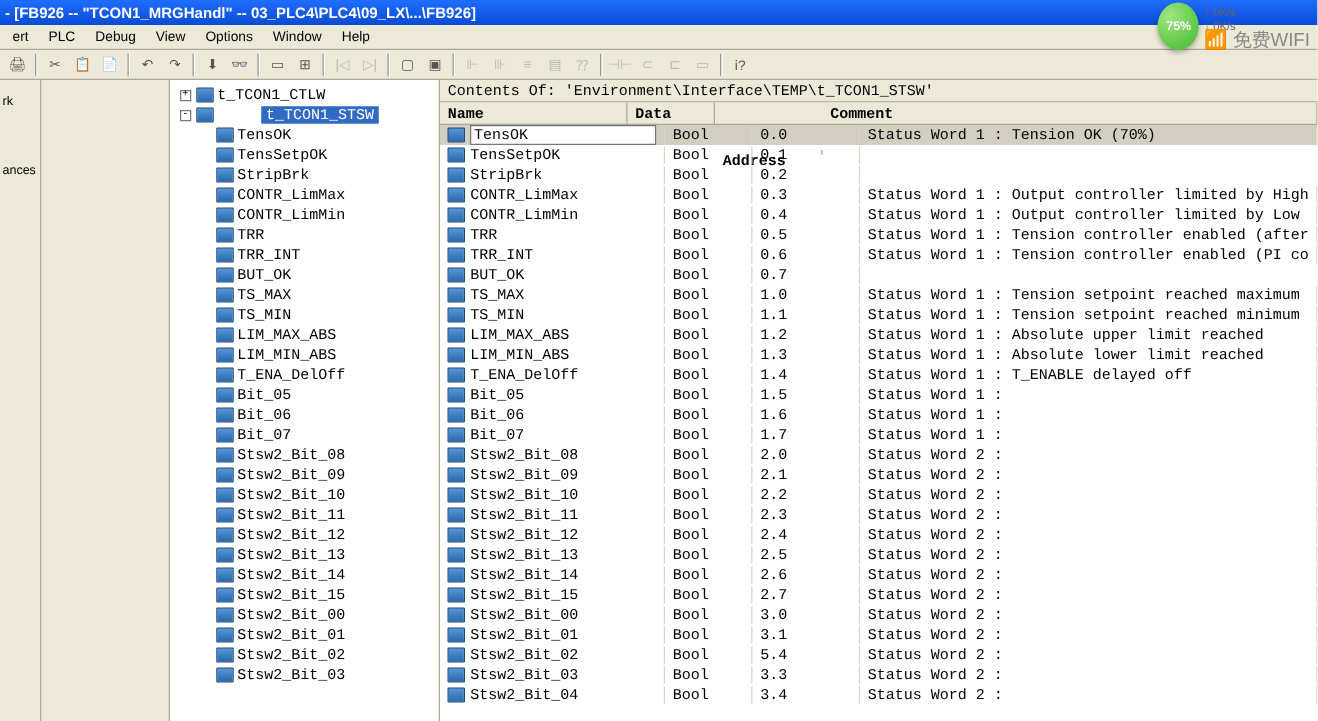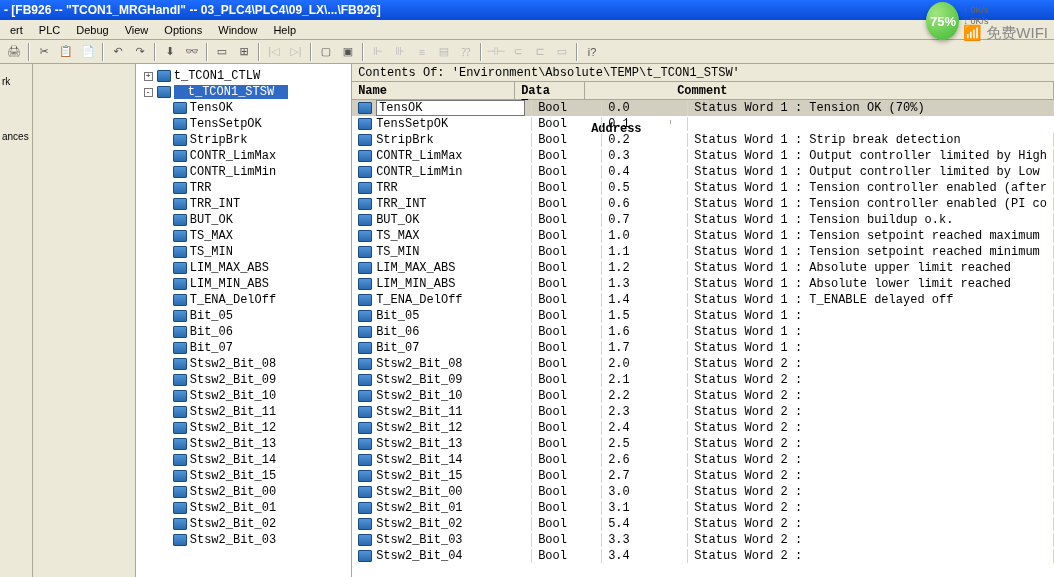--- a/index.html
+++ b/index.html
@@ -12,42 +12,42 @@
   .tsep { width: 2px; height: 18px; border-left: 1px solid #999; border-right: 1px solid #fff; margin: 0 2px; }
   .main { display: flex; height: 513px; }
   .leftcol { width: 34px; background: #ece9d8; border-right: 1px solid #aca899; position: relative; }
   .leftcol .sidetxt { font-size: 10px; padding: 2px; }
   .midcol { width: 104px; background: #ece9d8; border-right: 1px solid #aca899; }
   .treecol { width: 220px; background: #fff; border-right: 1px solid #aca899; overflow-y: auto; position: relative; }
   .tree { padding: 4px 0; font-family: "Courier New", monospace; font-size: 12px; }
   .tree-item { display: flex; align-items: center; height: 16px; padding-left: 8px; white-space: nowrap; }
   .tree-item .box { width: 9px; height: 9px; border: 1px solid #777; display: inline-flex; align-items: center; justify-content: center; font-size: 8px; line-height: 1; margin-right: 4px; background: #fff; }
   .tree-item .ico { width: 14px; height: 12px; display: inline-block; margin-right: 3px; background: linear-gradient(#5495d8,#2a6bb0); border: 1px solid #1a4a80; border-radius: 1px; }
-  .tree-item.sel span.lbl { background: #316ac5; color: #fff; padding: 0 14px; }
+  .tree-item.sel span.lbl { background: #316ac5; color: #fff; padding: 0 4px; margin-left: 35px; }
   .tree-item.indent1 { padding-left: 24px; }
   .rightcol { flex: 1; display: flex; flex-direction: column; background: #fff; }
   .contents-of { height: 18px; background: #ece9d8; border-bottom: 1px solid #aca899; font-family: "Courier New", monospace; font-size: 12px; padding: 2px 6px; }
   .gridhead { display: flex; background: #ece9d8; border-bottom: 1px solid #aca899; height: 18px; font-family: "Courier New", monospace; font-size: 12px; font-weight: bold; }
   .gridhead div { border-right: 1px solid #aca899; padding: 2px 6px; }
-  .col-name { width: 163px; }
+  .col-name { width: 150px; }
   .col-type { width: 70px; }
   .col-addr { width: 86px; margin-top: 38px; }
   .col-comment { flex: 1; }
   .gridbody { flex: 1; overflow: hidden; font-family: "Courier New", monospace; font-size: 12px; }
   .row { display: flex; height: 16px; align-items: center; }
   .row.sel { background: #d2cfc0; }
   .row .cell { padding: 0 6px; border-right: 1px solid #d8d5c8; overflow: hidden; white-space: nowrap; }
   .row .cell.name { width: 180px; display: flex; align-items: center; }
   .row .cell.name .ico { width: 14px; height: 12px; display: inline-block; margin-right: 4px; background: linear-gradient(#5495d8,#2a6bb0); border: 1px solid #1a4a80; border-radius: 1px; flex-shrink: 0; }
   .row .cell.type { width: 70px; }
   .row .cell.addr { width: 86px; }
   .row .cell.comment { flex: 1; }
   .row.sel .cell.name .txt { background: #fff; border: 1px solid #777; padding: 0 2px; flex: 1; text-align: left; }
   .speedwidget { position: absolute; top: 2px; right: 6px; display: flex; align-items: center; gap: 4px; font-size: 10px; z-index: 10; }
-  .speedcircle { width: 33px; height: 38px; border-radius: 50%; background: radial-gradient(circle at 30% 30%, #9fe67e, #3fb82f); display: flex; align-items: center; justify-content: center; color: #fff; font-weight: bold; font-size: 13px; box-shadow: 0 2px 4px rgba(0,0,0,.3); }
+  .speedcircle { width: 33px; height: 38px; border-radius: 50%; background: radial-gradient(circle at 30% 30%, #9fe67e, #3fb82f); display: flex; align-items: center; justify-content: center; color: #fff; font-weight: bold; font-size: 10px; box-shadow: 0 2px 4px rgba(0,0,0,.3); }
   .speedtxt { font-size: 9px; color: #666; line-height: 11px; }
   .speedtxt .up::before { content: "↑ "; color: #d33; }
   .speedtxt .dn::before { content: "↓ "; color: #393; }
   .wifi { color: #888; font-size: 15px; }
 </style>
 </head>
 <body>
 
 <div class="titlebar">
   <span>- [FB926 -- "TCON1_MRGHandl" -- 03_PLC4\PLC4\09_LX\...\FB926]</span>
@@ -267,21 +267,21 @@
         </div>
         <div class="tree-item indent1">
           <span style="display:inline-block;width:13px"></span>
           <span class="ico"></span>
           <span class="lbl">Stsw2_Bit_03</span>
         </div>
       </div>
   </div>
 
   <div class="rightcol">
-    <div class="contents-of">Contents Of: 'Environment\Absolute\TEMP\t_TCON1_STSW'</div>
+    <div class="contents-of">Contents Of: 'Environment\Interface\TEMP\t_TCON1_STSW'</div>
     <div class="gridhead">
       <div class="col-name">Name</div>
       <div class="col-type">Data Type</div>
       <div class="col-addr">Address</div>
       <div class="col-comment">Comment</div>
     </div>
     <div class="gridbody" id="grid">
         <div class="row sel">
           <div class="cell name">
             <span class="ico"></span>
@@ -299,21 +299,20 @@
           <div class="cell type">Bool</div>
           <div class="cell addr">0.1</div>
         </div>
         <div class="row">
           <div class="cell name">
             <span class="ico"></span>
             <span class="txt">StripBrk</span>
           </div>
           <div class="cell type">Bool</div>
           <div class="cell addr">0.2</div>
-          <div class="cell comment">Status Word 1 : Strip break detection</div>
         </div>
         <div class="row">
           <div class="cell name">
             <span class="ico"></span>
             <span class="txt">CONTR_LimMax</span>
           </div>
           <div class="cell type">Bool</div>
           <div class="cell addr">0.3</div>
           <div class="cell comment">Status Word 1 : Output controller limited by High</div>
         </div>
@@ -344,21 +343,20 @@
           <div class="cell addr">0.6</div>
           <div class="cell comment">Status Word 1 : Tension controller enabled (PI co</div>
         </div>
         <div class="row">
           <div class="cell name">
             <span class="ico"></span>
             <span class="txt">BUT_OK</span>
           </div>
           <div class="cell type">Bool</div>
           <div class="cell addr">0.7</div>
-          <div class="cell comment">Status Word 1 : Tension buildup o.k.</div>
         </div>
         <div class="row">
           <div class="cell name">
             <span class="ico"></span>
             <span class="txt">TS_MAX</span>
           </div>
           <div class="cell type">Bool</div>
           <div class="cell addr">1.0</div>
           <div class="cell comment">Status Word 1 : Tension setpoint reached maximum</div>
         </div>

